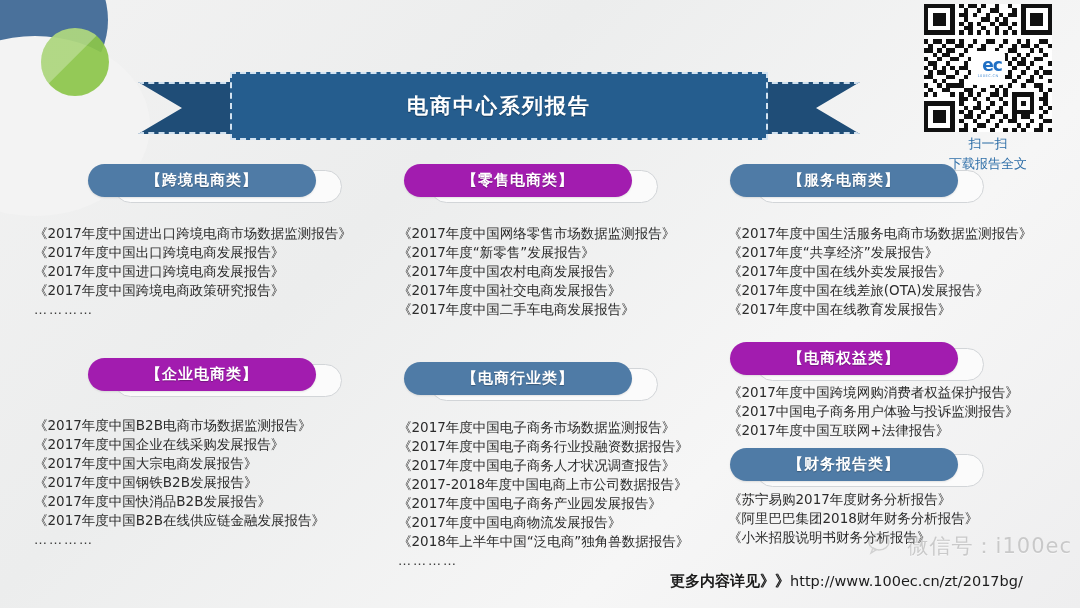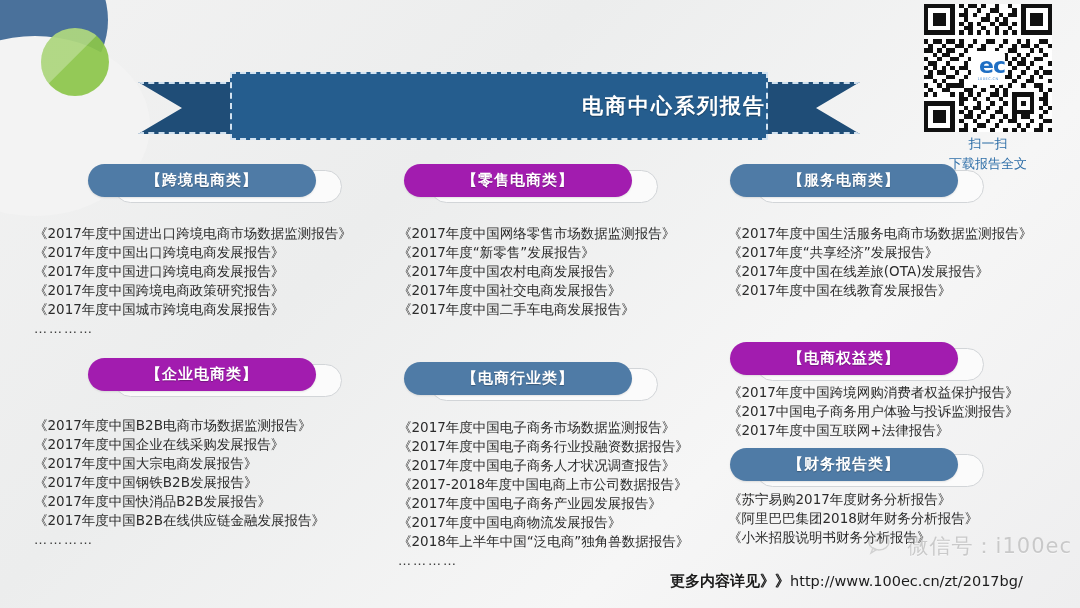--- a/index.html
+++ b/index.html
@@ -70,21 +70,21 @@
   }
   .ribbon-body {
     position: absolute;
     left: 92px; top: 0;
     width: 538px; height: 68px;
     background: #255d8e;
     border: 2px dashed #d3e3f1;
     box-sizing: border-box;
     display: flex;
     align-items: center;
-    justify-content: flex-end;
+    justify-content: center;
   }
   .ribbon-title {
     color: #ffffff;
     font-size: 21px;
     font-weight: bold;
     letter-spacing: 2px;
     text-shadow: 0 1px 1px rgba(0,0,0,.35);
   }
 
   
@@ -159,21 +159,21 @@
     border-radius: 4px;
     background: #ffffff;
     display: flex;
     flex-direction: column;
     align-items: center;
     justify-content: center;
     line-height: 1;
   }
   .qr-logo-ec {
     color: #1f6fc4;
-    font-size: 22px;
+    font-size: 17px;
     font-weight: bold;
     letter-spacing: -1px;
     margin-left: 8px;
   }
   .qr-logo-sub {
     color: #4a8fd4;
     font-size: 3.6px;
     letter-spacing: .4px;
     margin-top: 1px;
   }
@@ -485,21 +485,20 @@
   <div class="pill-ghost"></div>
   <div class="pill-main blue">
     <span class="pill-label">【跨境电商类】</span>
   </div>
 </div>
 <div class="report-list" style="left:34px; top:224px; width:360px;">
   <div class="report-item">《2017年度中国进出口跨境电商市场数据监测报告》</div>
   <div class="report-item">《2017年度中国出口跨境电商发展报告》</div>
   <div class="report-item">《2017年度中国进口跨境电商发展报告》</div>
   <div class="report-item">《2017年度中国跨境电商政策研究报告》</div>
-  <div class="report-item">《2017年度中国城市跨境电商发展报告》</div>
   <div class="report-ellipsis">…………</div>
 </div>
 
 <div class="pill" style="left:404px; top:164px; width:228px;">
   <div class="pill-ghost"></div>
   <div class="pill-main green">
     <span class="pill-label">【零售电商类】</span>
   </div>
 </div>
 <div class="report-list" style="left:398px; top:224px; width:330px;">
@@ -512,20 +511,21 @@
 
 <div class="pill" style="left:730px; top:164px; width:228px;">
   <div class="pill-ghost"></div>
   <div class="pill-main blue">
     <span class="pill-label">【服务电商类】</span>
   </div>
 </div>
 <div class="report-list" style="left:728px; top:224px; width:318px;">
   <div class="report-item wrap">《2017年度中国生活服务电商市场数据监测报告》</div>
   <div class="report-item">《2017年度“共享经济”发展报告》</div>
+  <div class="report-item">《2017年度中国在线外卖发展报告》</div>
   <div class="report-item">《2017年度中国在线差旅(OTA)发展报告》</div>
   <div class="report-item">《2017年度中国在线教育发展报告》</div>
 </div>
 
 <div class="pill" style="left:88px; top:358px; width:228px;">
   <div class="pill-ghost"></div>
   <div class="pill-main green">
     <span class="pill-label">【企业电商类】</span>
   </div>
 </div>

